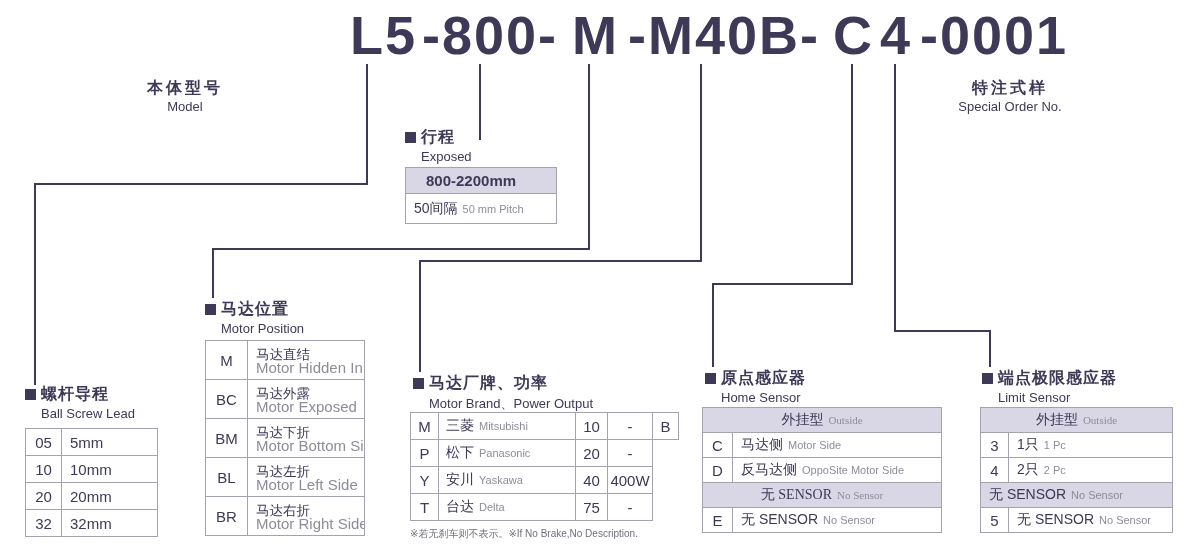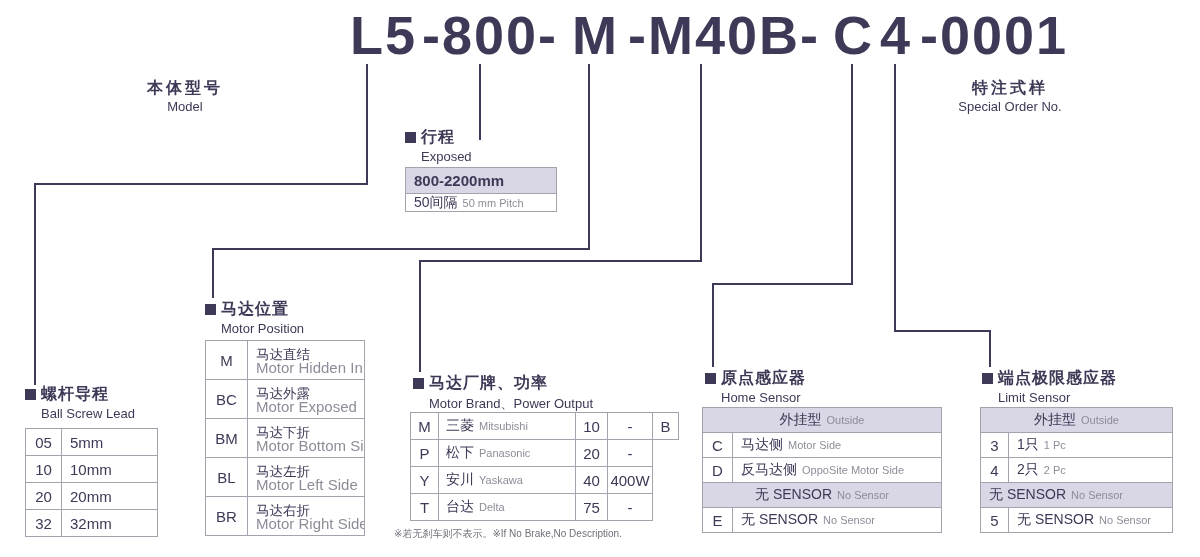--- a/index.html
+++ b/index.html
@@ -33,21 +33,21 @@
     display:flex; align-items:center; overflow:hidden; white-space:nowrap;
   }
   .code { justify-content:center; font-size:15px; }
   .val  { padding-left:8px; font-size:15px; }
   .lav  { background:#d9d6e6; }
   .sub  { font-size:11px; color:#8d8d99; margin-left:5px; }
   .zh14 { font-size:14px; }
   .two-line { flex-direction:column; align-items:flex-start; justify-content:center; padding-left:8px; }
   .two-line .l1 { font-size:13.5px; line-height:15px; }
   .two-line .l2 { font-size:15px; line-height:12px; color:#8d8d99; }
-  .center-cell { justify-content:center; }
+  .center-cell { justify-content:center;font-family:Liberation Serif, serif; }
   .note { position:absolute; font-size:10px; color:#6f6f7a; white-space:nowrap; }
   .bcell {
     position:absolute; box-sizing:border-box; border:1px solid #a3a3ad;
     display:flex; align-items:center; justify-content:center; font-size:15px;
   }
 </style>
 </head>
 <body>
 
 <div class="canvas">
@@ -93,24 +93,24 @@
 
   <div class="sec-head" style="left:405px;top:127px">
     <div class="zh-row">
         <span class="bullet"></span>
       <span class="sec-zh">行程</span>
       </div>
     <div class="sec-en">Exposed</div>
   </div>
   <div class="tbl" style="left:405px;top:167px;width:152px">
     <div class="row">
-      <div class="cell lav" style="width:178px;height:26px;padding-left:8px;font-size:15px;font-weight:700">800-2200mm</div>
-    </div>
-    <div class="row">
-      <div class="cell" style="width:151px;height:18px;padding-left:8px">
+      <div class="cell lav" style="width:178px;height:26px;padding-left:20px;font-size:15px;font-weight:700">800-2200mm</div>
+    </div>
+    <div class="row">
+      <div class="cell" style="width:151px;height:30px;padding-left:8px">
         <span class="zh14">50间隔</span>
         <span class="sub">50 mm Pitch</span>
       </div>
     </div>
   </div>
 
   <div class="sec-head" style="left:25px;top:384px">
     <div class="zh-row">
         <span class="bullet"></span>
       <span class="sec-zh">螺杆导程</span>
@@ -220,21 +220,21 @@
       <div class="cell code" style="width:28px;height:27px">T</div>
       <div class="cell" style="width:137px;height:27px;padding-left:7px">
         <span class="zh14">台达</span>
         <span class="sub">Delta</span>
       </div>
       <div class="cell code" style="width:32px;height:27px">75</div>
       <div class="cell code" style="width:45px;height:27px">-</div>
     </div>
   </div>
   <div class="bcell" style="left:652px;top:412px;width:27px;height:28px">B</div>
-  <div class="note" style="left:394px;top:527px">※若无刹车则不表示。※If No Brake,No Description.</div>
+  <div class="note" style="left:410px;top:527px">※若无刹车则不表示。※If No Brake,No Description.</div>
 
   <div class="sec-head" style="left:705px;top:368px">
     <div class="zh-row">
         <span class="bullet"></span>
       <span class="sec-zh">原点感应器</span>
       </div>
     <div class="sec-en">Home Sensor</div>
   </div>
   <div class="tbl" style="left:702px;top:407px;width:240px">
     <div class="row">

